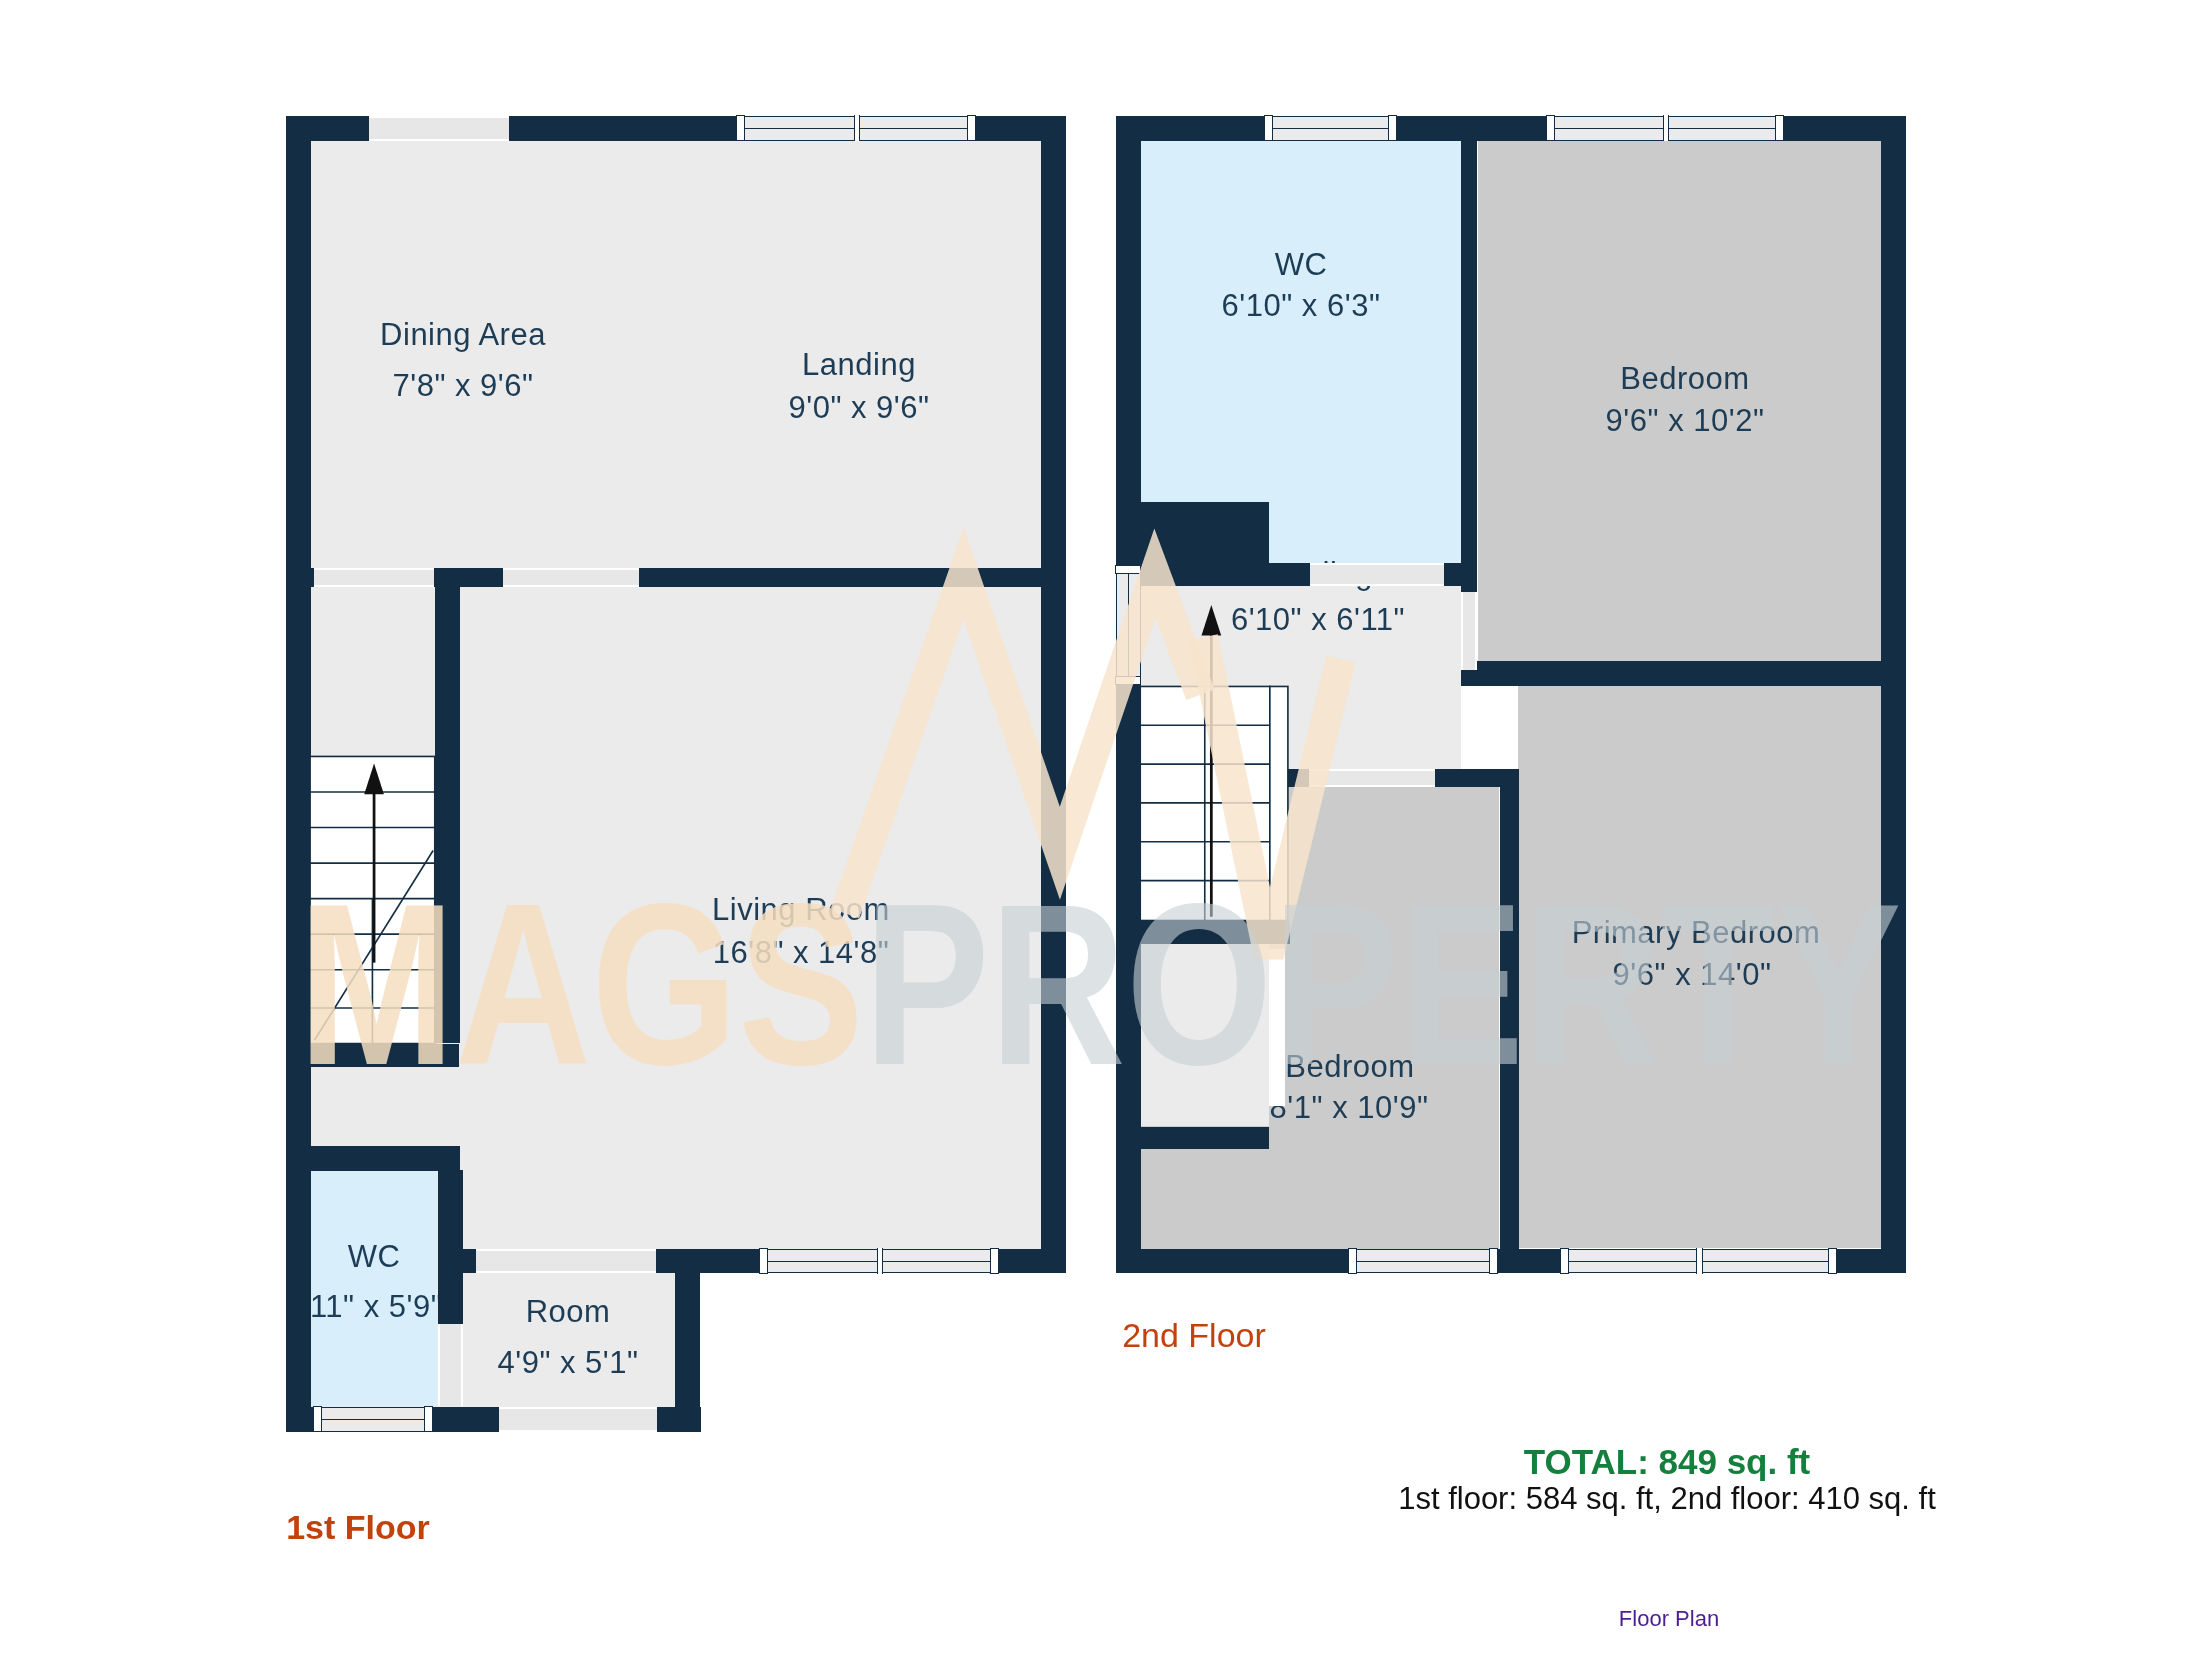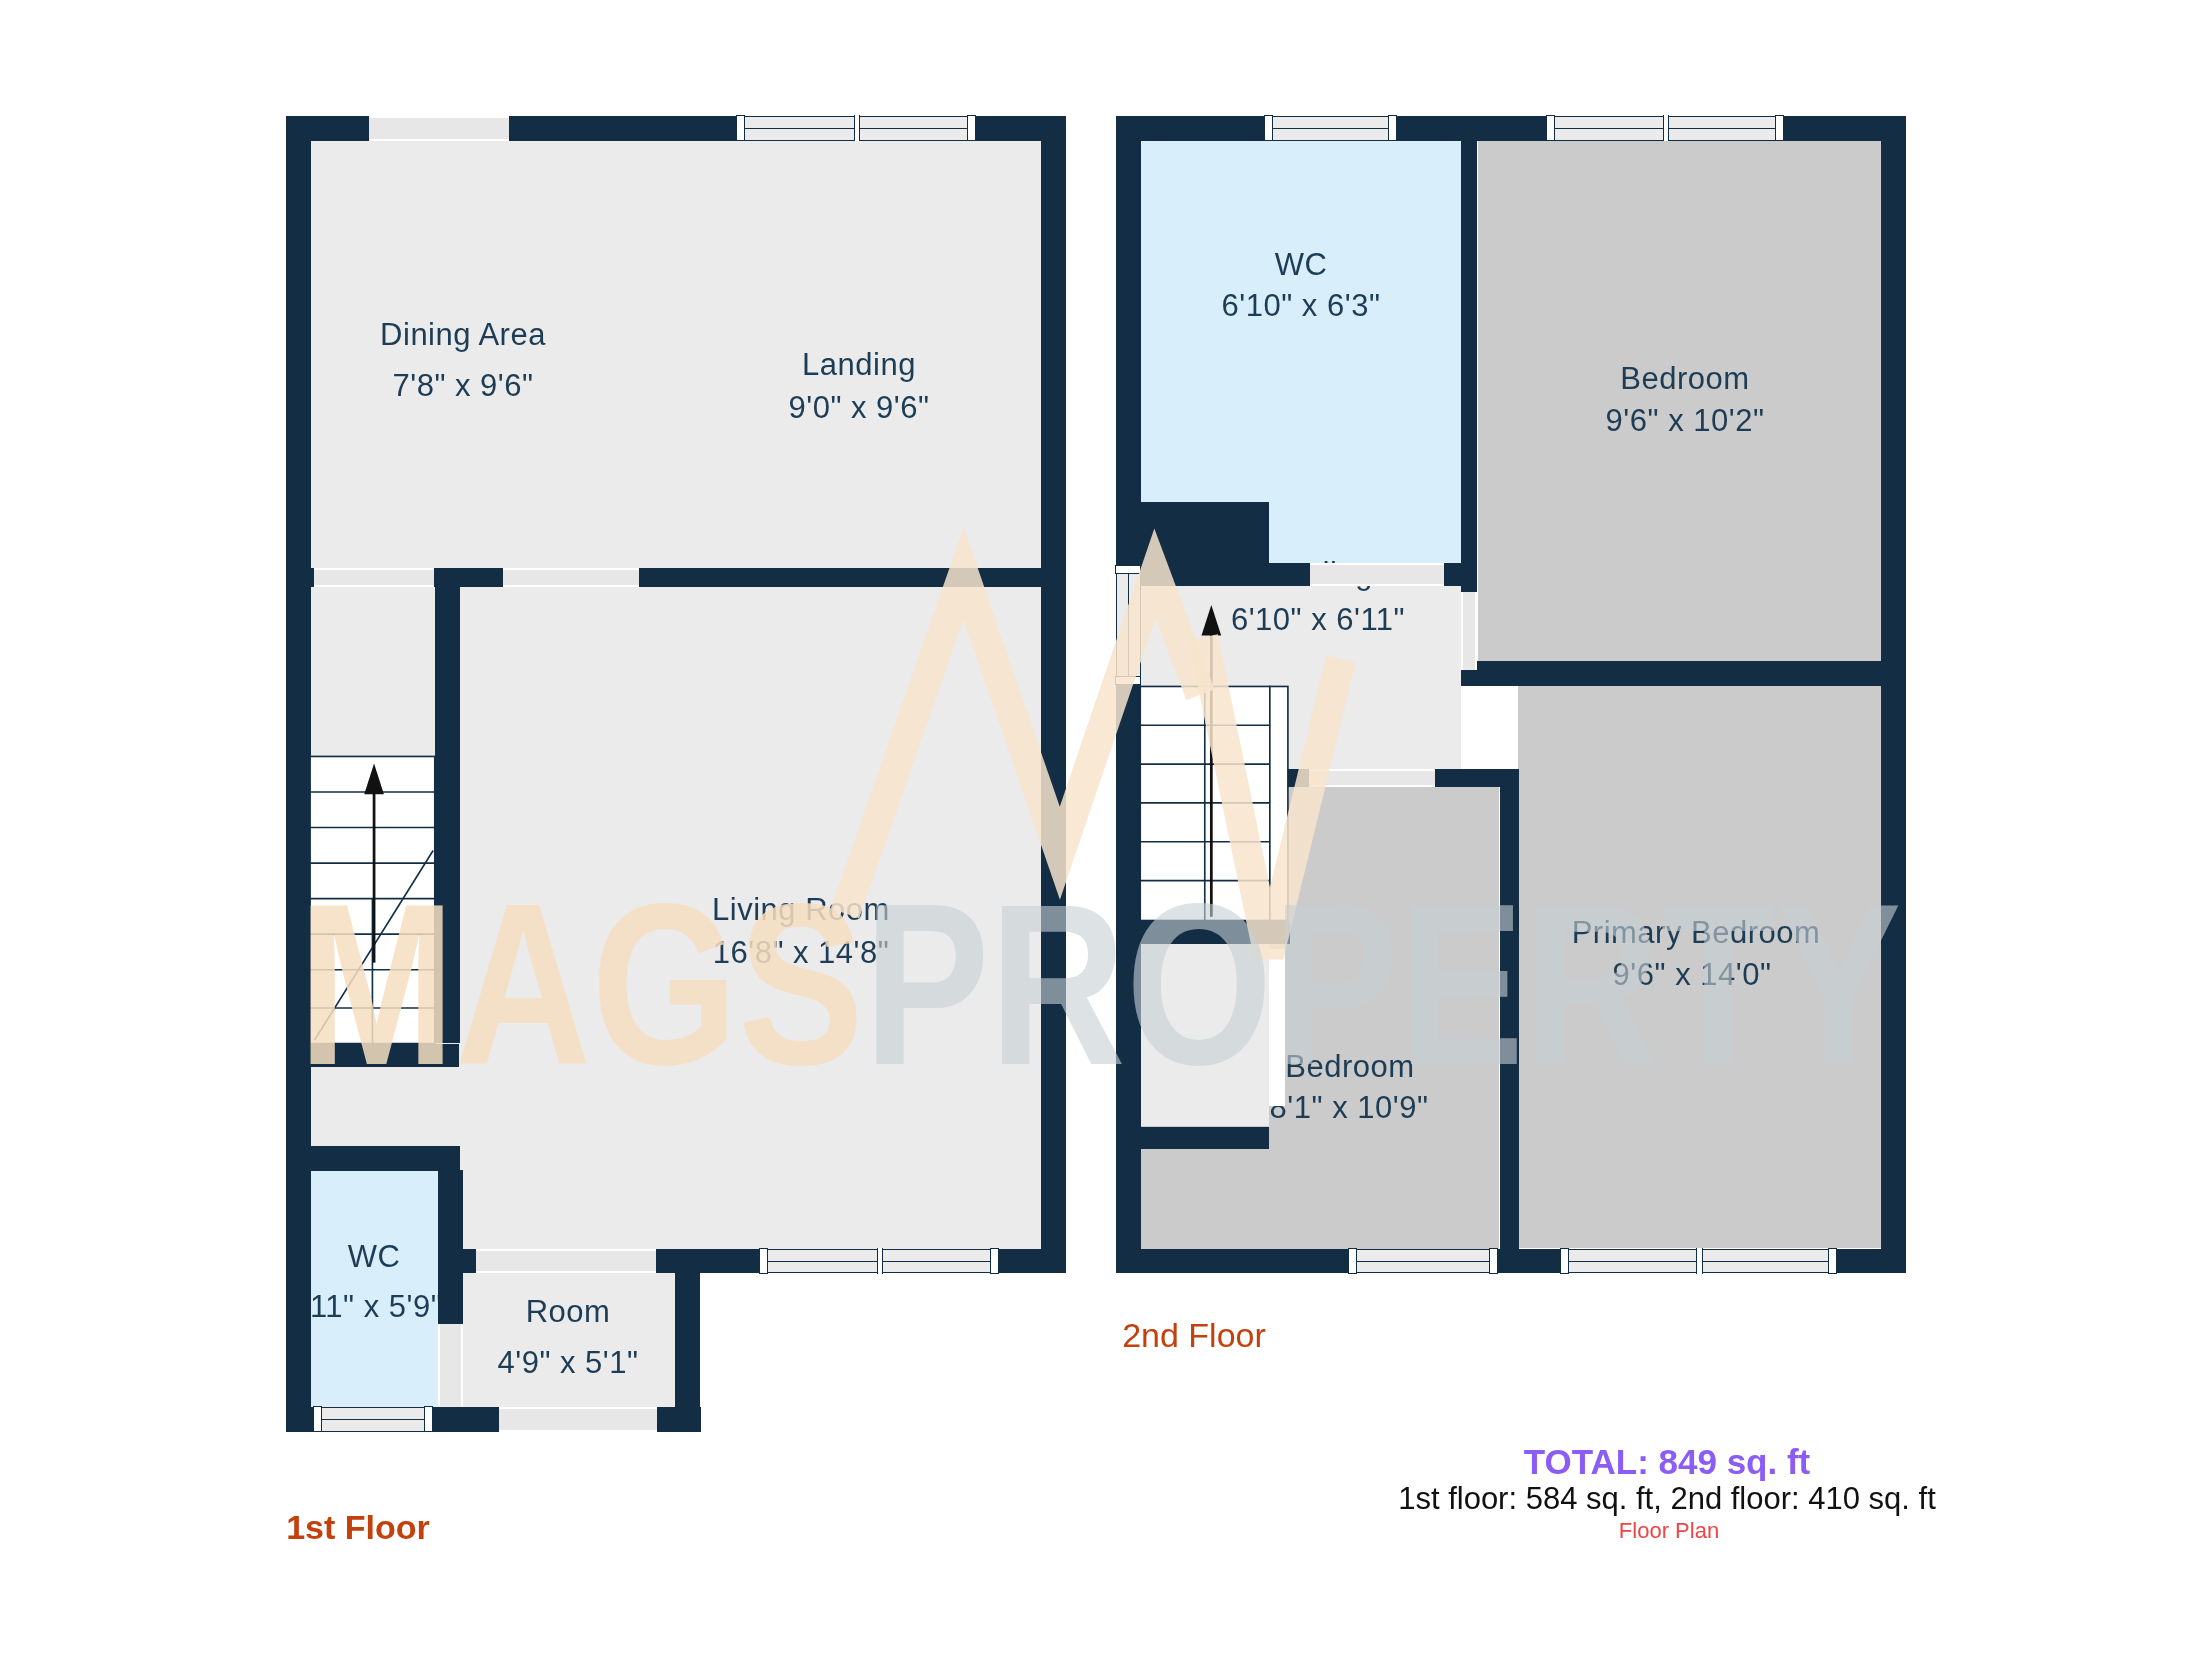--- a/index.html
+++ b/index.html
@@ -23,24 +23,24 @@
   .window.v .cap.l{top:-1.6px;bottom:auto;} .window.v .cap.r{bottom:-1.6px;top:auto;}
   .stairs-svg{position:absolute;left:0;top:0;z-index:5;}
   .wm{position:absolute;z-index:6;pointer-events:none;}
   .wm-text{left:298px;top:870px;font-size:230px;font-weight:700;line-height:1;
            transform:scaleX(0.82);transform-origin:left center;white-space:nowrap;}
   .wm-left{color:rgba(246,222,193,0.85);}
   .wm-right{color:rgba(198,206,211,0.60);}
   .title{position:absolute;z-index:7;font-size:34px;color:#c2410c;transform:translate(-50%,-50%);white-space:nowrap;}
   .summary{position:absolute;z-index:7;left:1667px;top:1444px;transform:translateX(-50%);
            text-align:center;white-space:nowrap;color:#111111;}
-  .summary .total{font-size:35px;font-weight:700;color:#8b5cf6;line-height:1.05;}
+  .summary .total{font-size:35px;font-weight:700;color:#15803d;line-height:1.05;}
   .summary .line{font-size:31px;line-height:1.18;}
-  .caption{position:absolute;z-index:7;left:1669px;top:1531px;transform:translate(-50%,-50%);
-           font-size:22px;color:#ef4444;white-space:nowrap;}
+  .caption{position:absolute;z-index:7;left:1669px;top:1619px;transform:translate(-50%,-50%);
+           font-size:22px;color:#4c1d95;white-space:nowrap;}
 </style>
 </head>
 <body>
 
 <div class="canvas">
 
   <div class="floor-fill" style="left:310px;top:141px;width:731px;height:1108px;background:#ebebeb;"></div>
   <div class="floor-fill" style="left:310px;top:1249px;width:365px;height:158px;background:#ebebeb;"></div>
   <div class="floor-fill" style="left:310px;top:1170px;width:127px;height:236px;background:#d9eefb;"></div>
 

